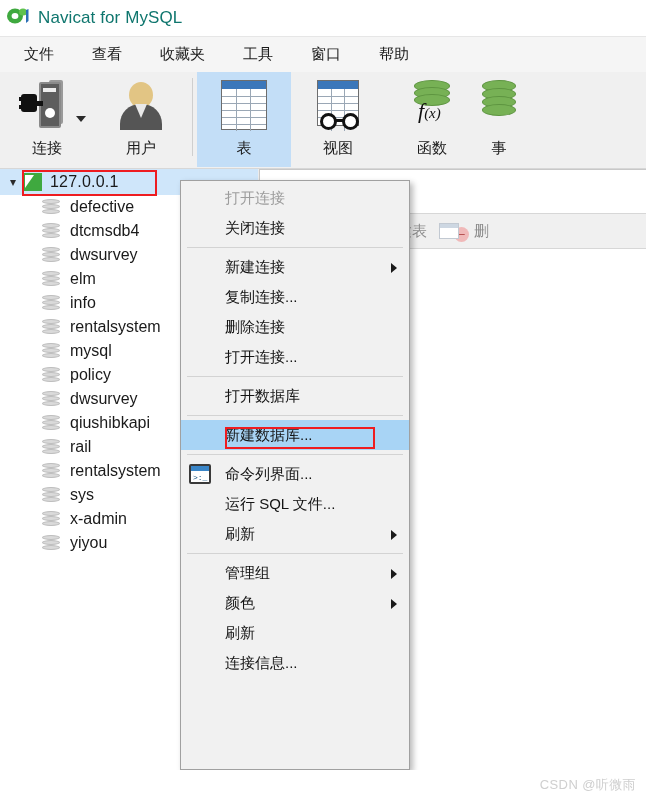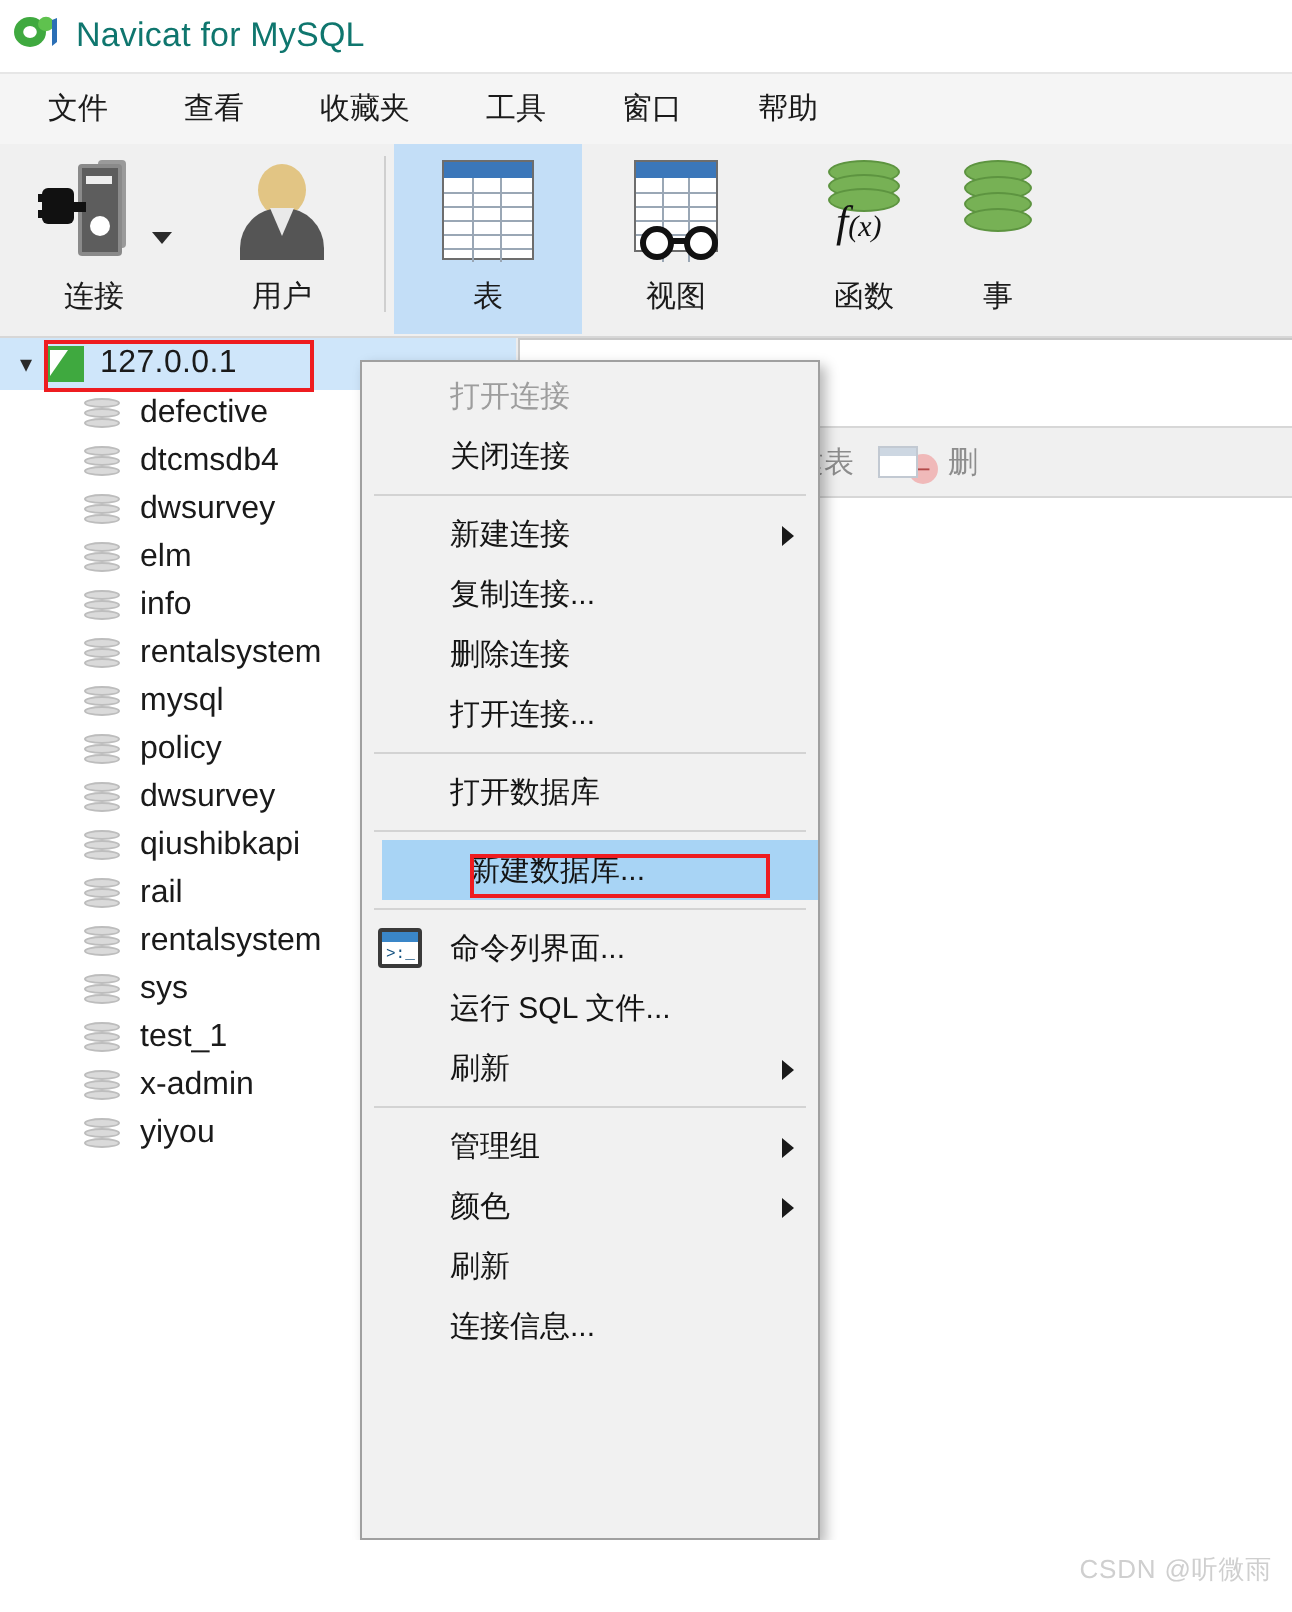--- a/index.html
+++ b/index.html
@@ -146,21 +146,21 @@
     position:absolute; left:180px; top:180px; width:230px; height:590px;
     background:#f1f1f1; border:1px solid #a0a0a0;
     box-shadow:3px 3px 6px rgba(0,0,0,.28);
     padding:2px 0;
   }
   .mrow{
     position:relative; height:30px; display:flex; align-items:center;
     padding-left:44px; cursor:default; white-space:nowrap; font-size:15px; color:#141414;
   }
   .mrow.disabled{ color:#9d9d9d; }
-  .mrow.hl{ background:#a8d4f5;margin-left:10px; }
+  .mrow.hl{ background:#a8d4f5; }
   .msep{ height:1px; background:#d3d3d3; margin:4px 6px 4px 6px;}
   .arrow{ position:absolute; right:12px; top:11px; width:0;height:0;
      border-top:5px solid transparent;border-bottom:5px solid transparent;border-left:6px solid #1a1a1a;}
   .micon{ position:absolute; left:8px; top:5px; width:22px; height:20px;}
   
   .ic-console{ border:2px solid #3a3a3a; background:#fff; border-radius:2px; }
   .ic-console .bar{ position:absolute; left:0; top:0; width:100%; height:5px; background:#3a86c8;}
   .ic-console .pr{ position:absolute; left:2px; top:7px; font-size:8px; color:#12507f; font-family:"Liberation Mono",monospace;}
   
   .ic-xfer .cyl{ position:absolute; left:0; top:1px; width:15px; height:13px; background:#6ab04c; border-radius:3px;}
@@ -414,28 +414,20 @@
           <div class="r" style="top:11px"></div>
         </div>
       <div class="db-label">sys</div>
     </div>
     <div class="tree-row db-row">
       <div class="db-ico">
           <div class="r" style="top:1px"></div>
           <div class="r" style="top:6px"></div>
           <div class="r" style="top:11px"></div>
         </div>
-      <div class="db-label">test_1</div>
-    </div>
-    <div class="tree-row db-row">
-      <div class="db-ico">
-          <div class="r" style="top:1px"></div>
-          <div class="r" style="top:6px"></div>
-          <div class="r" style="top:11px"></div>
-        </div>
       <div class="db-label">x-admin</div>
     </div>
     <div class="tree-row db-row">
       <div class="db-ico">
           <div class="r" style="top:1px"></div>
           <div class="r" style="top:6px"></div>
           <div class="r" style="top:11px"></div>
         </div>
       <div class="db-label">yiyou</div>
     </div>

